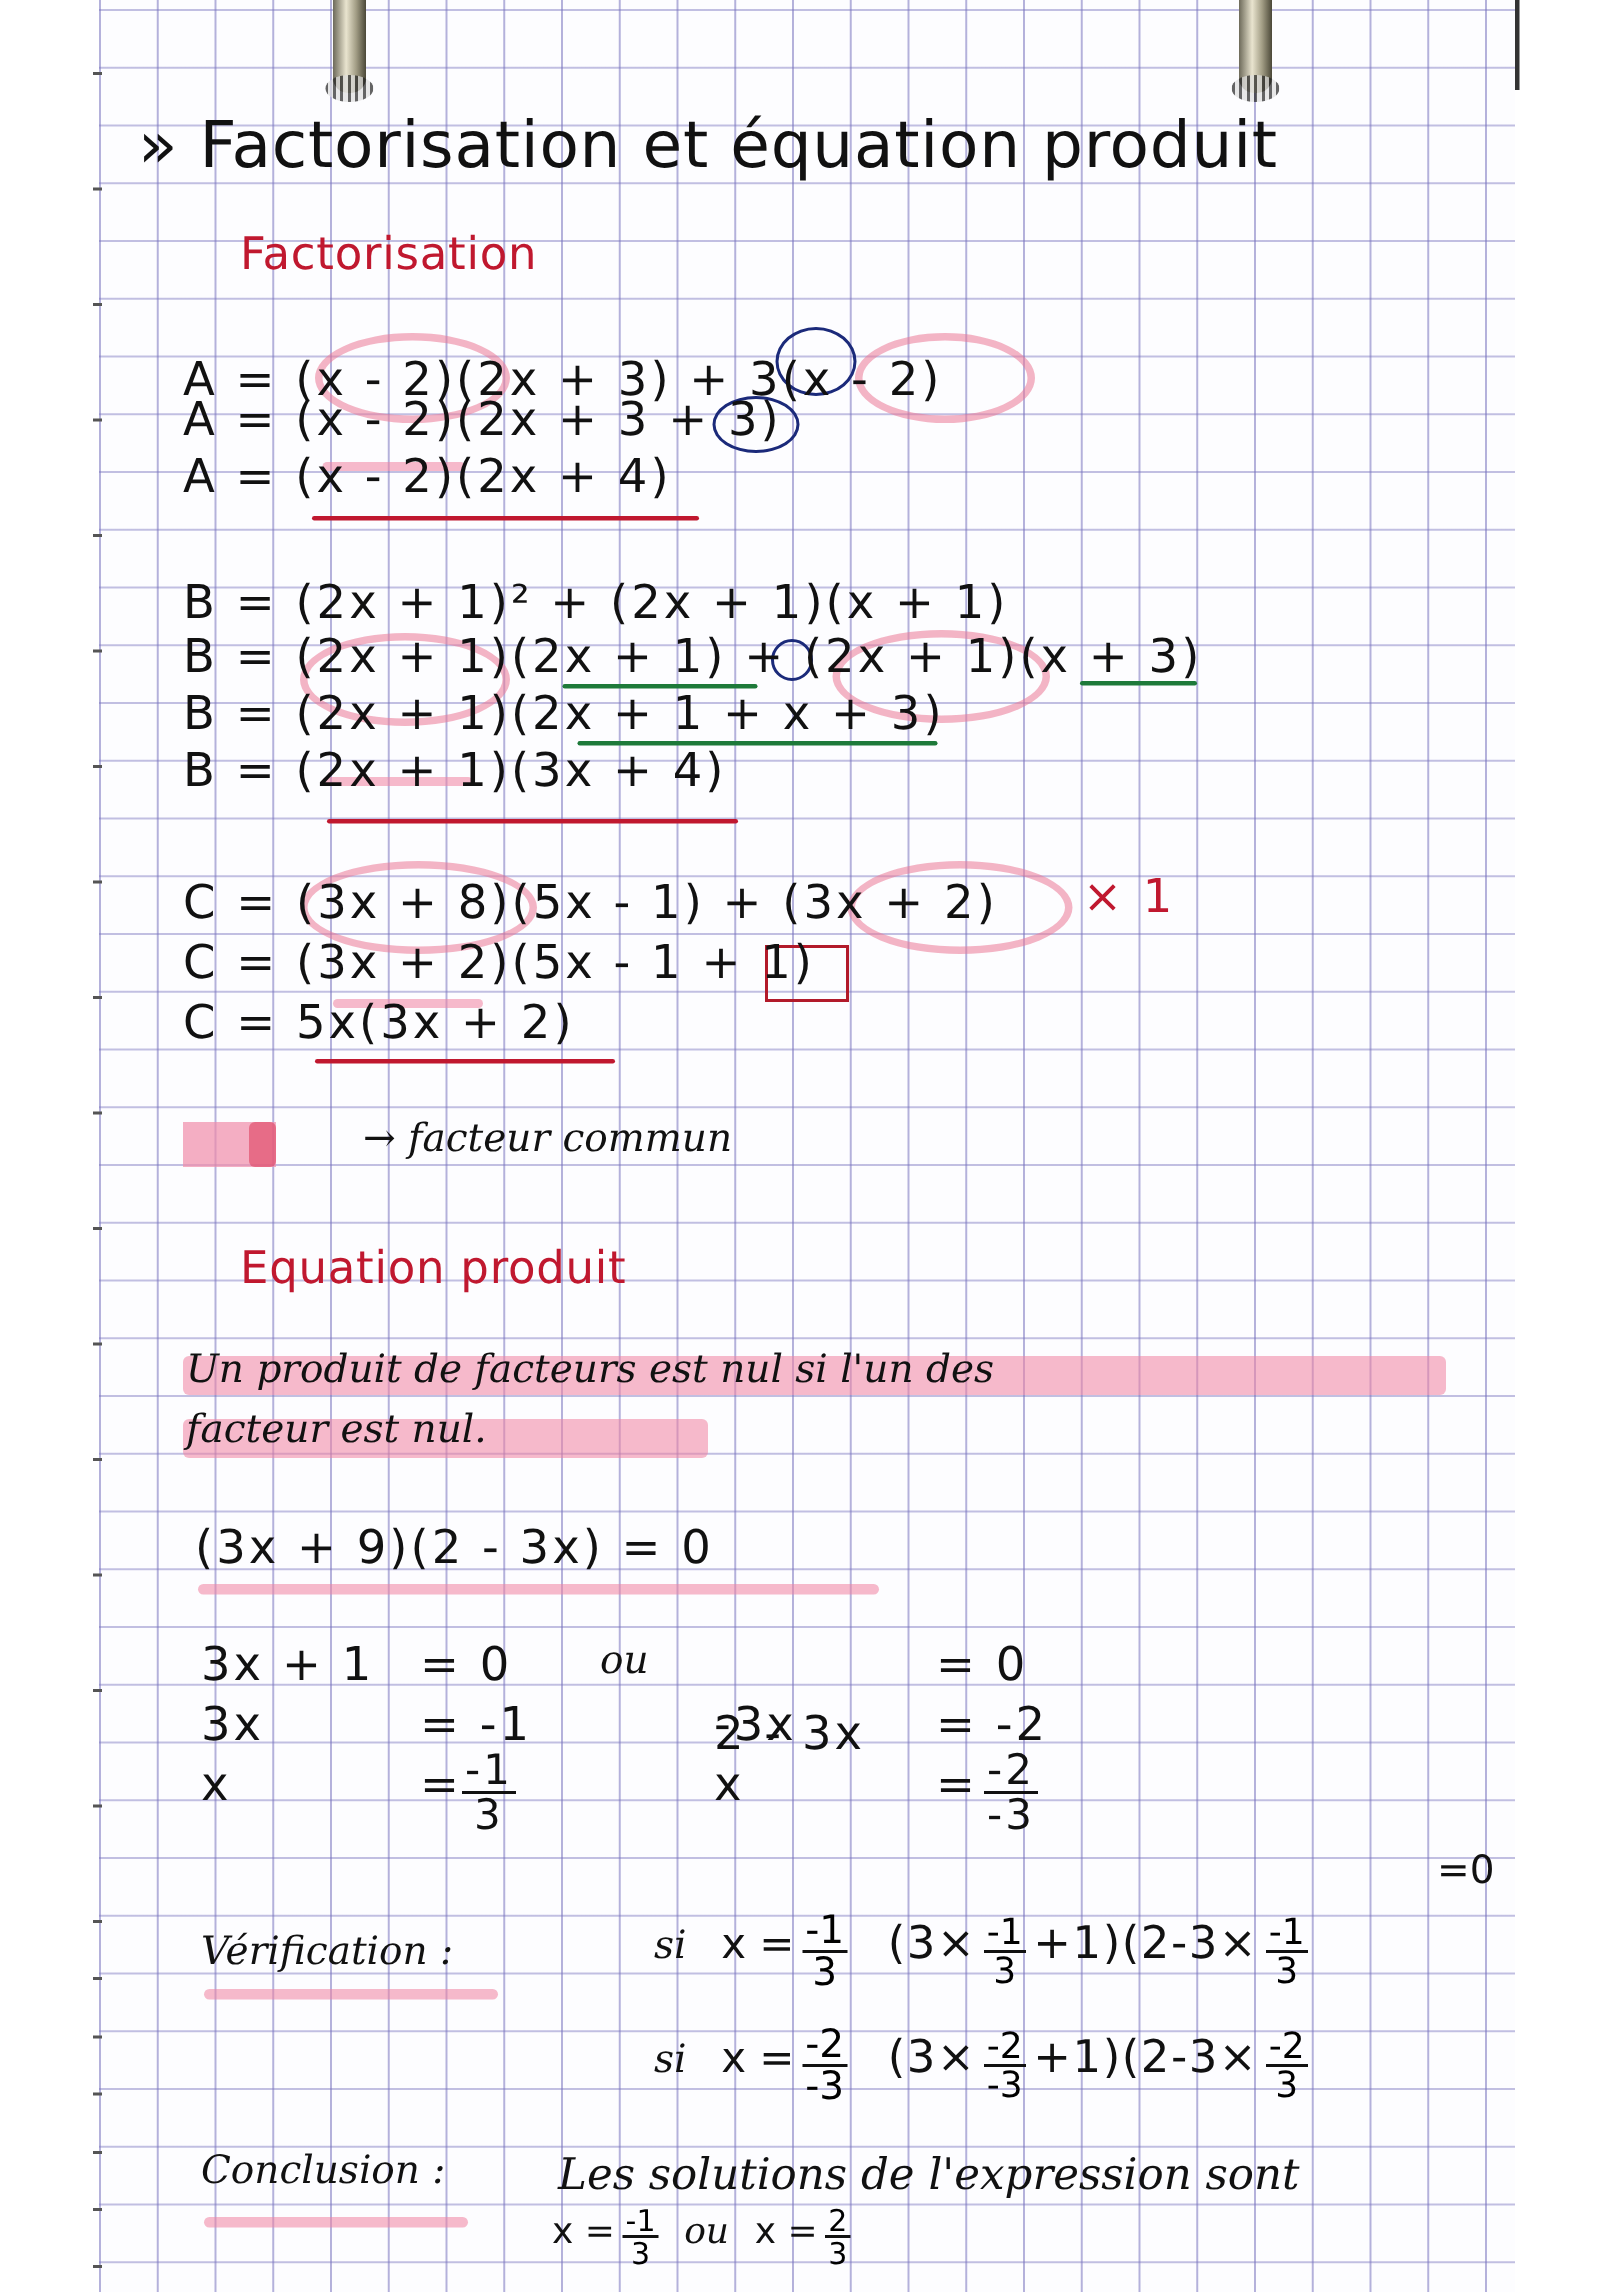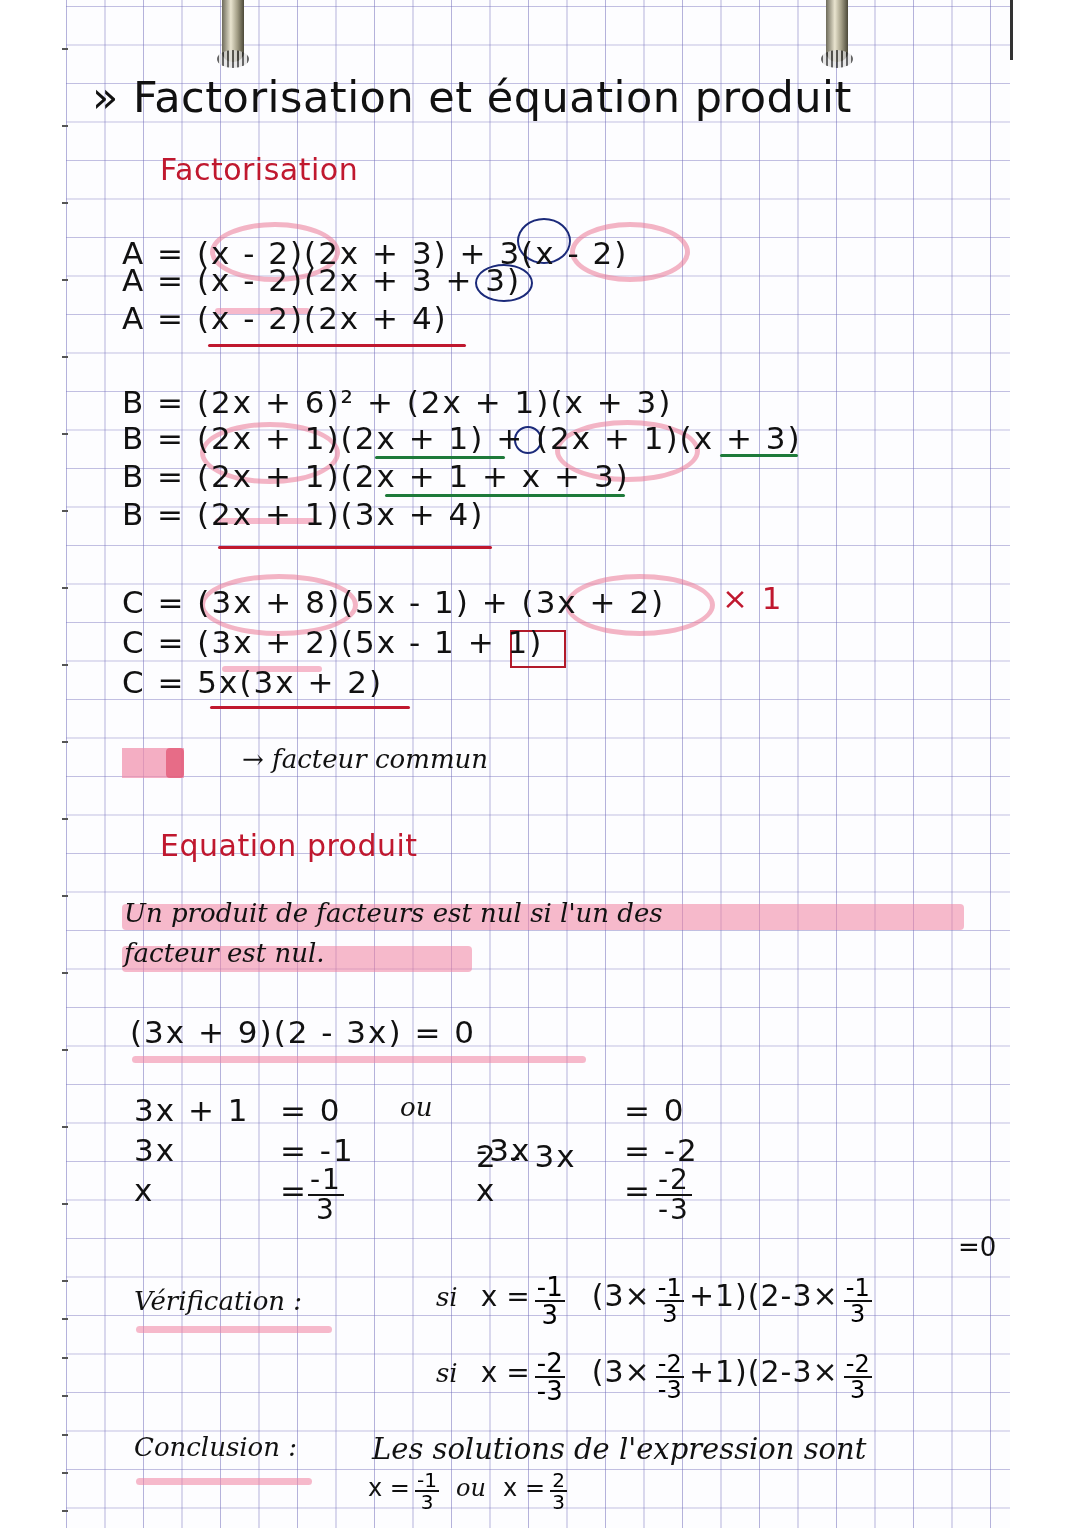--- a/index.html
+++ b/index.html
@@ -94,21 +94,21 @@
   <div class="hand math" style="left:122px; top:262px;">A = (x - 2)(2x + 3 + 3)</div>
   <div class="hand math" style="left:122px; top:300px;">A = (x - 2)(2x + 4)</div>
   <div class="ul-red" style="left:208px; top:344px; width:258px;"></div>
 </div>
 
 <div>
   <div class="circle-pink" style="left:200px; top:422px; width:130px; height:52px;"></div>
   <div class="circle-pink" style="left:555px; top:420px; width:135px; height:52px;"></div>
   <div class="circle-blue" style="left:514px; top:426px; width:24px; height:24px;"></div>
   <div class="hl-pink" style="left:215px; top:518px; width:100px; height:6px;"></div>
-  <div class="hand math" style="left:122px; top:384px;">B = (2x + 6)² + (2x + 1)(x + 3)</div>
+  <div class="hand math" style="left:122px; top:384px;">B = (2x + 1)² + (2x + 1)(x + 1)</div>
   <div class="hand math" style="left:122px; top:420px;">B = (2x + 1)(2x + 1) + (2x + 1)(x + 3)</div>
   <div class="ul-green" style="left:375px; top:456px; width:130px;"></div>
   <div class="ul-green" style="left:720px; top:454px; width:78px;"></div>
   <div class="hand math" style="left:122px; top:458px;">B = (2x + 1)(2x + 1 + x + 3)</div>
   <div class="ul-green" style="left:385px; top:494px; width:240px;"></div>
   <div class="hand math" style="left:122px; top:496px;">B = (2x + 1)(3x + 4)</div>
   <div class="ul-red" style="left:218px; top:546px; width:274px;"></div>
 </div>
 
 <div>

